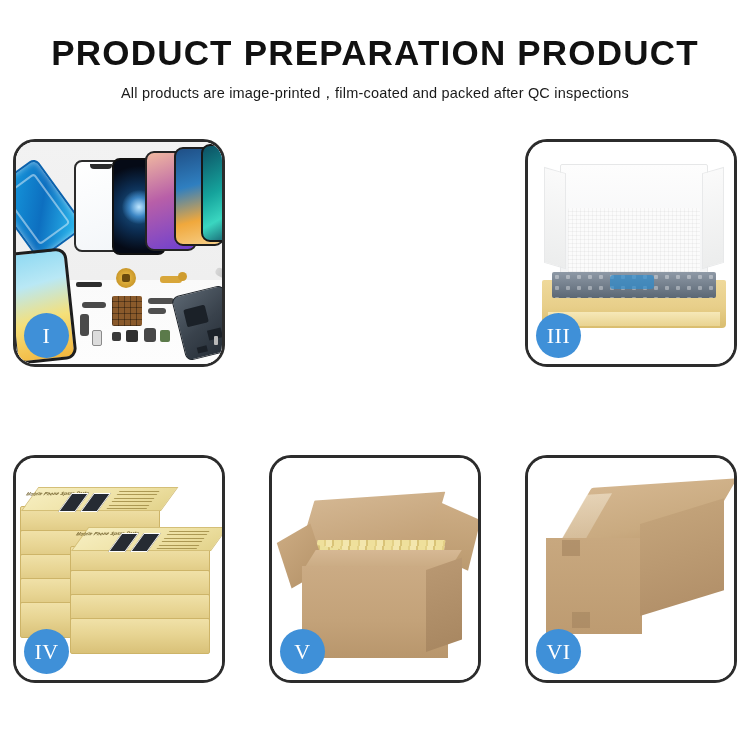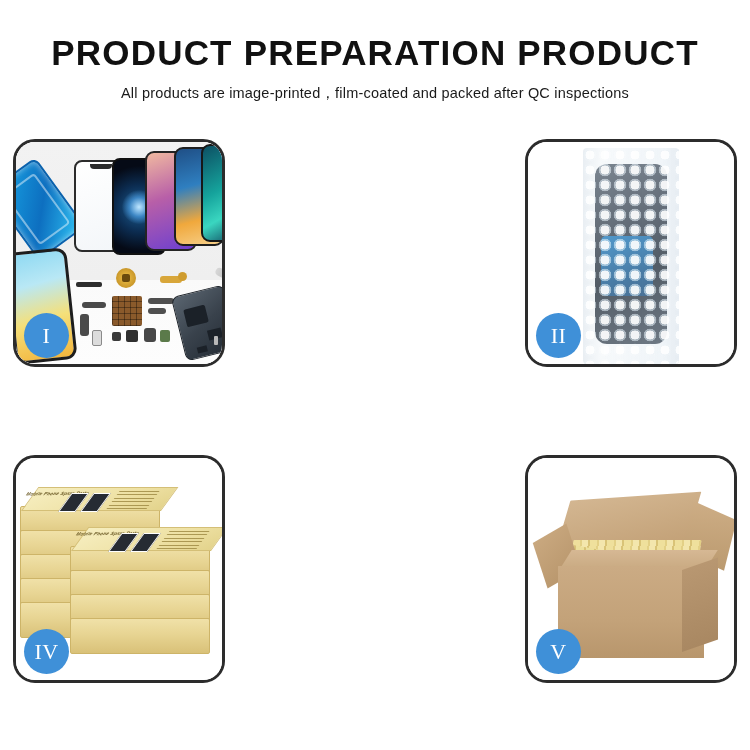--- a/index.html
+++ b/index.html
@@ -389,31 +389,35 @@
               <span class="driver"></span>
               <span class="screws">
                   <i></i>
                 </span>
             </div>
           </div>
         </div>
         <div class="badge">I</div>
       </div>
 
+
       <div class="panel">
-        <div class="panel-inner p2">
-          <div class="bw-wrap">
-            <span class="bw-item"></span>
-            <span class="bubbles"></span>
-            <span class="bubbles2"></span>
+        <div class="panel-inner p3">
+          <div class="fb">
+            <span class="lid"></span>
+            <span class="lid-l"></span>
+            <span class="lid-r"></span>
+            <span class="foam"></span>
+            <span class="tray"></span>
+            <span class="tray-inner"></span>
+            <span class="tray-top"></span>
           </div>
         </div>
-        <div class="badge">II</div>
+        <div class="badge">III</div>
       </div>
-
 
     </div>
 
     <div class="row">
 
       <div class="panel">
         <div class="panel-inner p4">
           <div class="stack">
 
             <div class="kbox k5">
@@ -453,16 +457,29 @@
             <span class="contents2"></span>
             <span class="flap-left"></span>
             <span class="body-top"></span>
             <span class="body"></span>
             <span class="body-side"></span>
           </div>
         </div>
         <div class="badge">V</div>
       </div>
 
+      <div class="panel">
+        <div class="panel-inner p6">
+          <div class="sealed">
+            <span class="top"></span>
+            <span class="tape"></span>
+            <span class="front"></span>
+            <span class="side"></span>
+            <span class="tab1"></span>
+            <span class="tab2"></span>
+          </div>
+        </div>
+        <div class="badge">VI</div>
+      </div>
 
     </div>
   </div>
 </div>
 
 </body></html>

